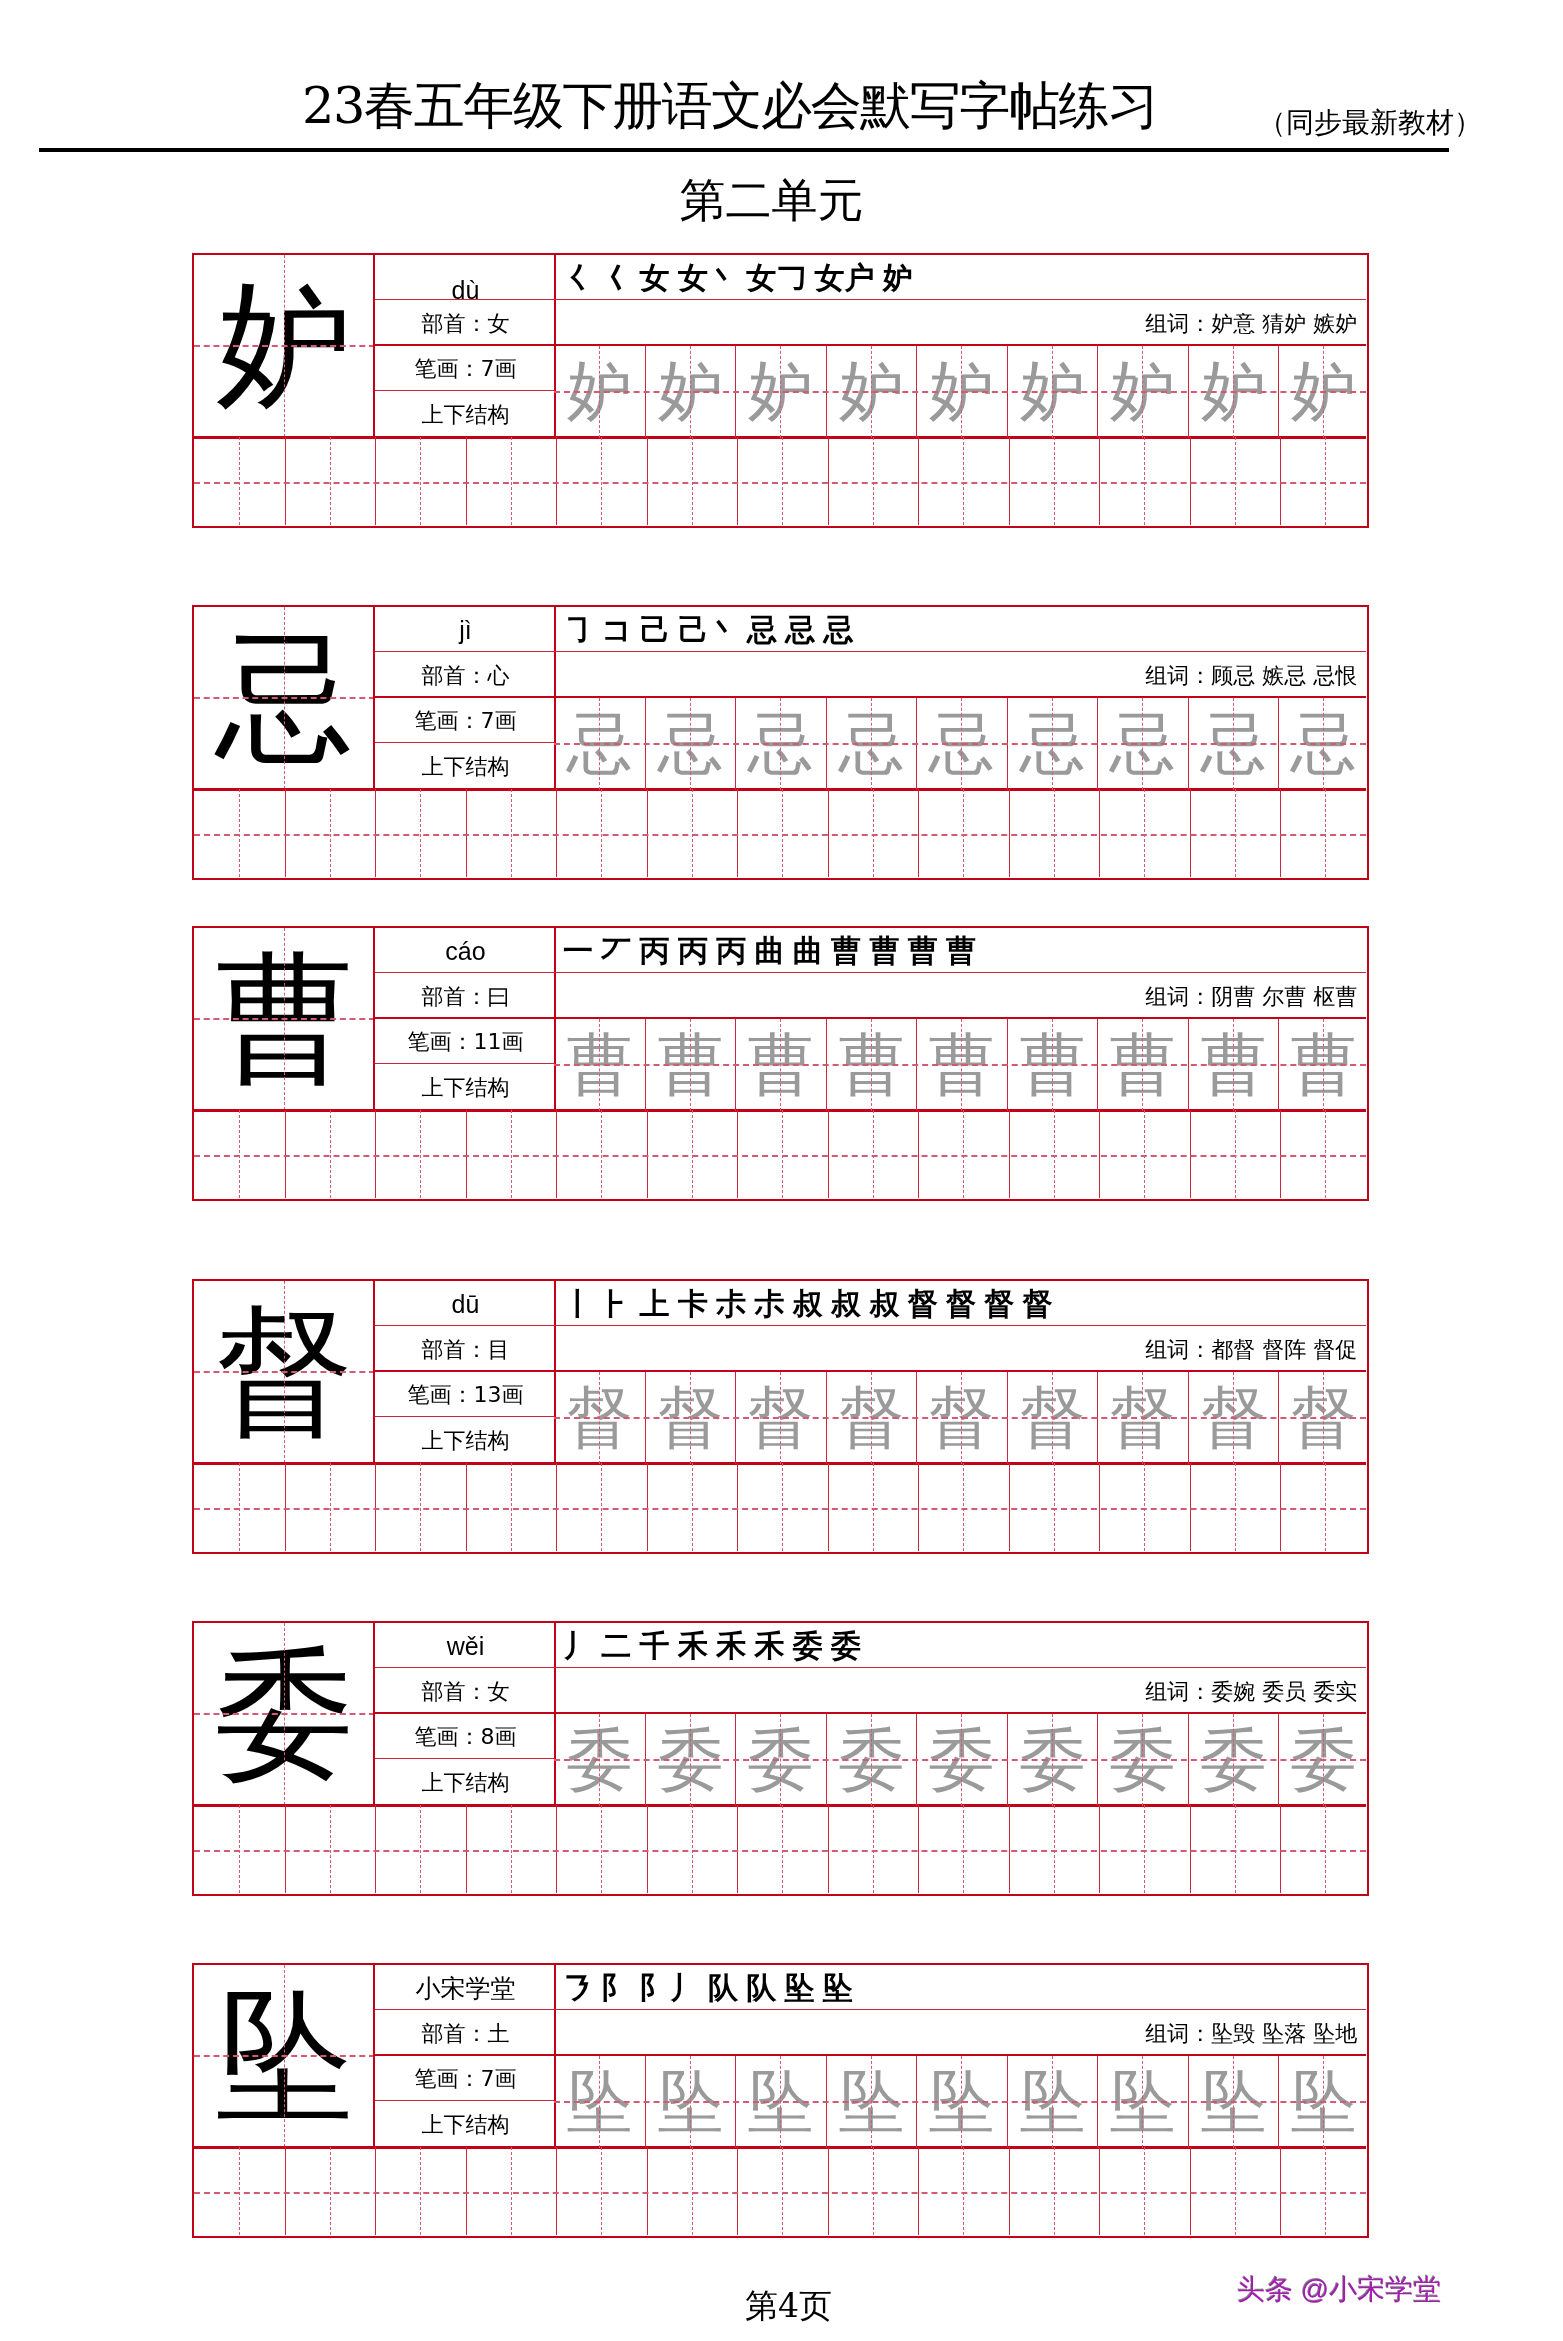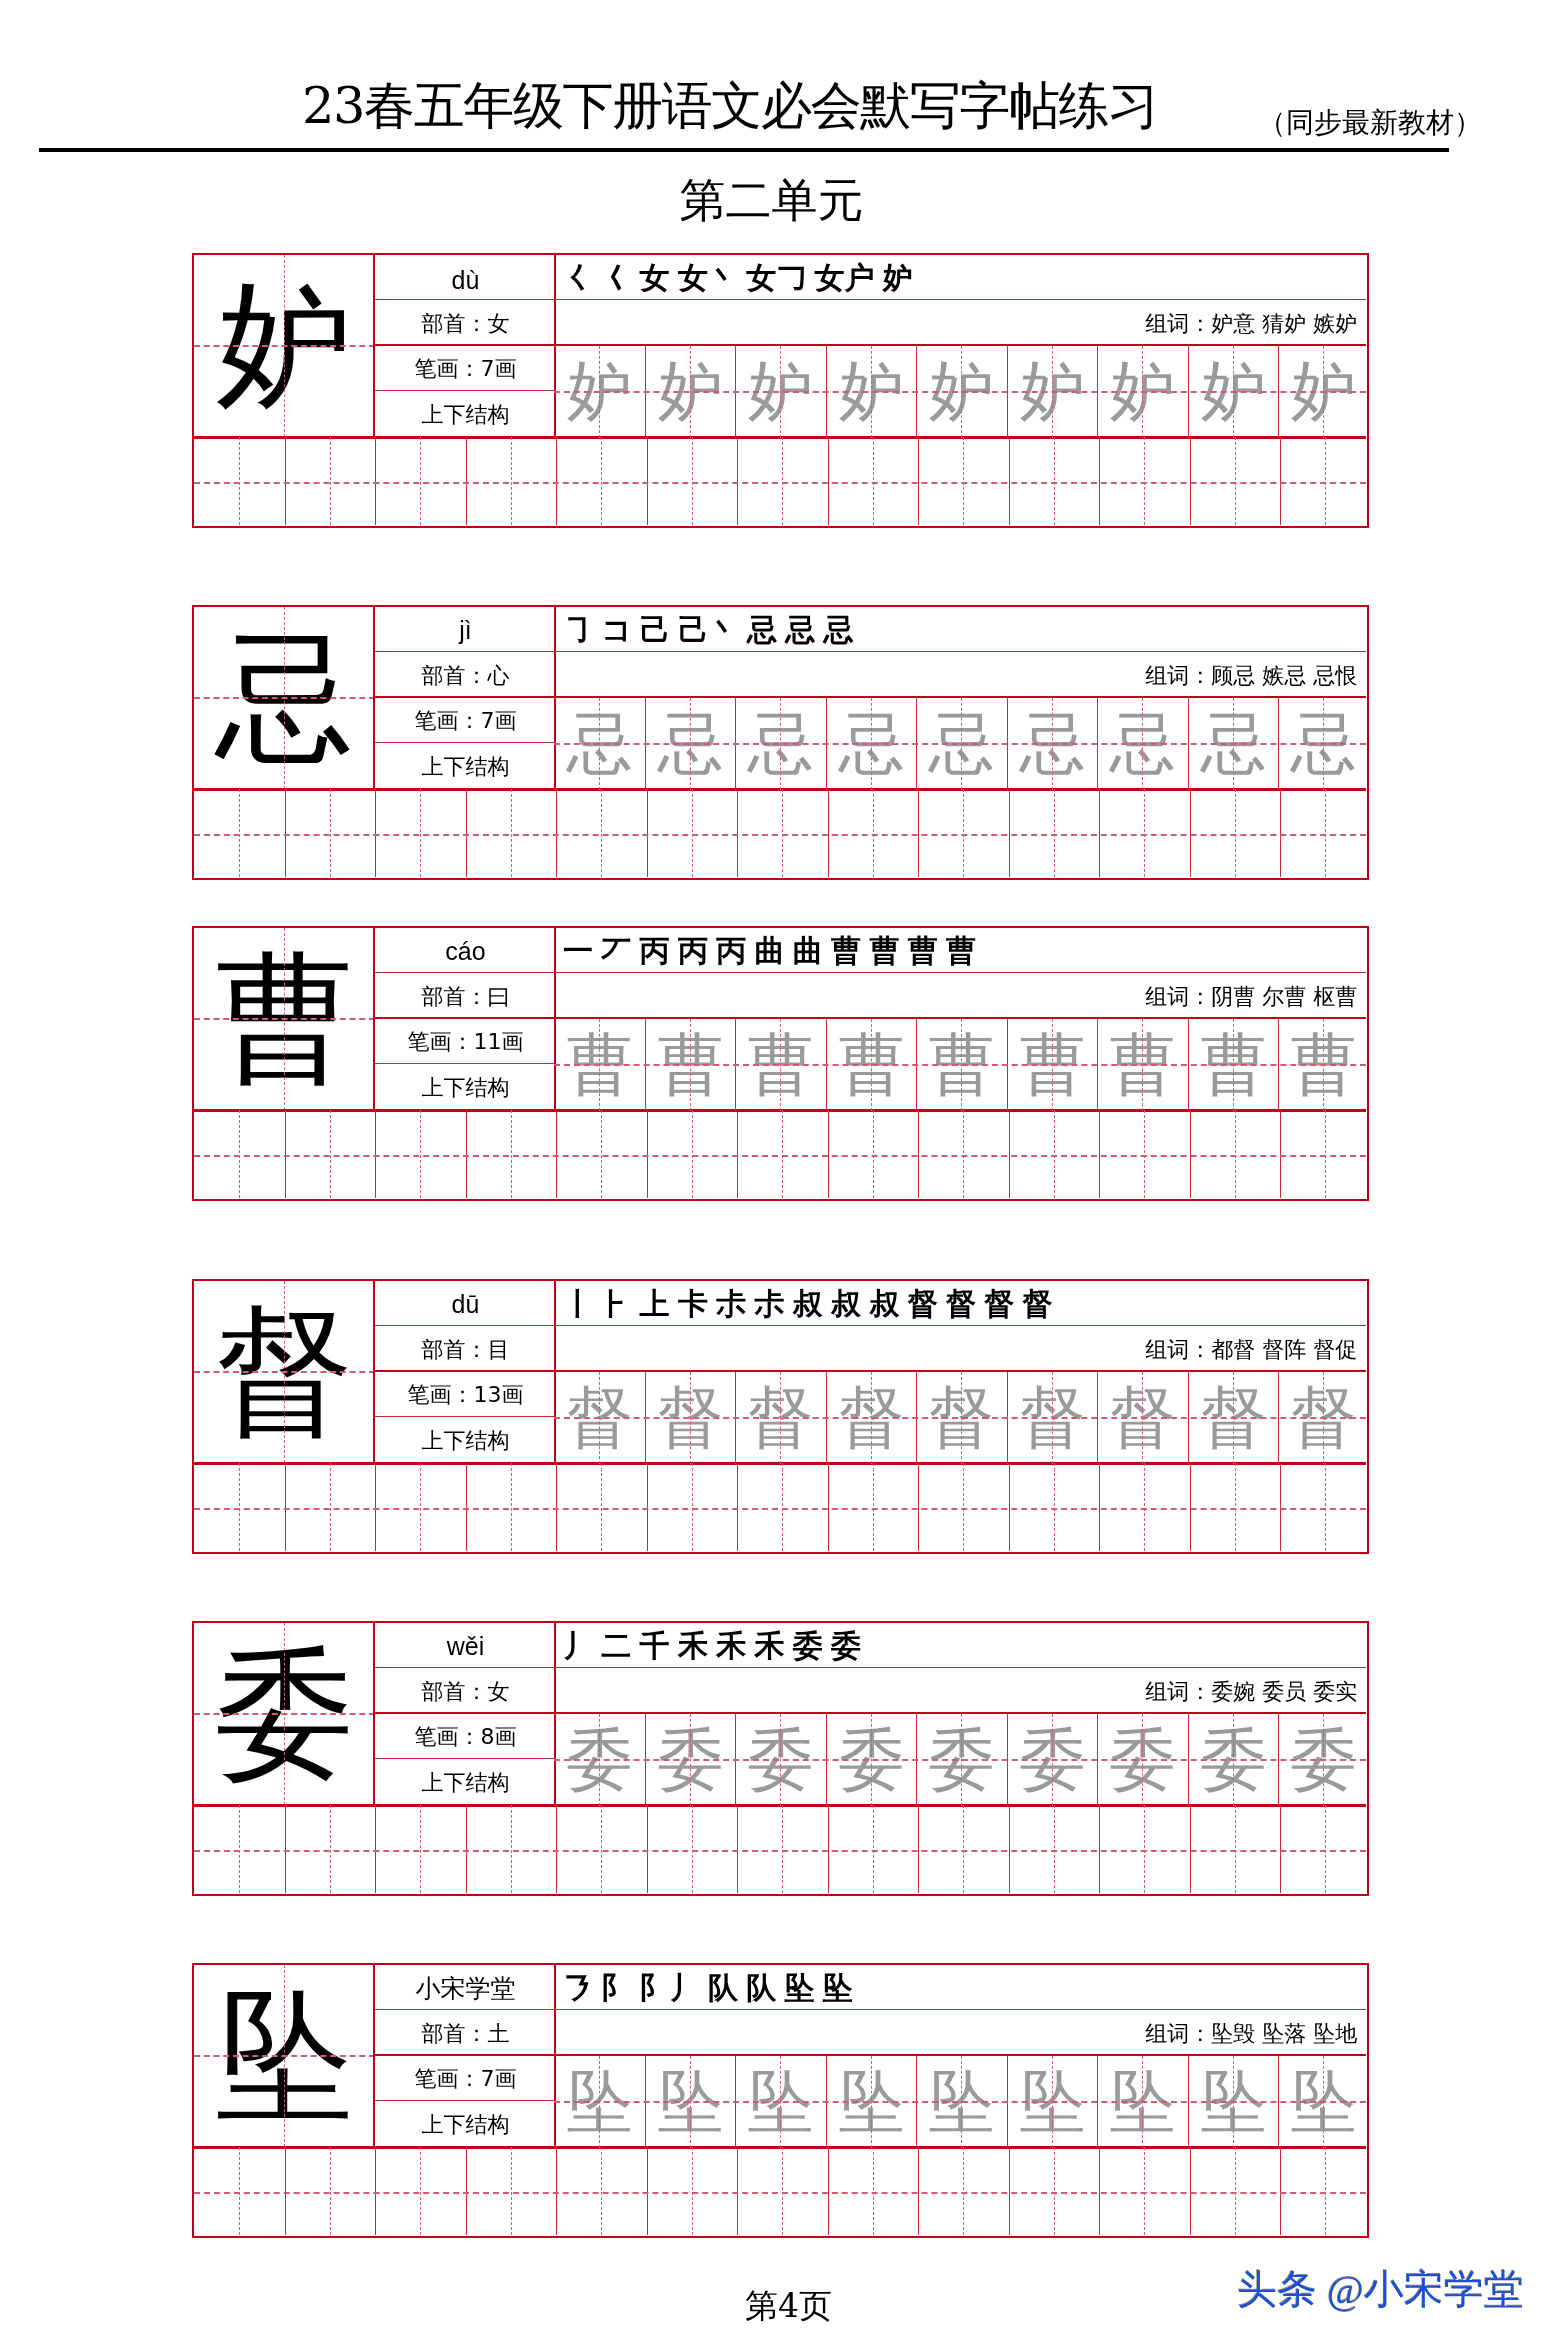--- a/index.html
+++ b/index.html
@@ -33,22 +33,22 @@
   .strokes { position:absolute; left:369px; top:0; height:46px; display:flex; align-items:center;
              gap:8.3px; font-size:30px; font-family:"DejaVu Serif", serif; font-weight:bold; white-space:nowrap; }
   .words { position:absolute; right:9.7px; top:46px; height:46px; display:flex; align-items:center;
            font-size:22px; white-space:nowrap; font-family:"DejaVu Sans", sans-serif; }
   .trace { position:absolute; top:91px; width:91px; height:92px;
            display:flex; align-items:center; justify-content:center;
            font-size:66px; color:#9a9a9a; font-family:"DejaVu Serif", serif; line-height:1; }
 
   .page-num { position:absolute; left:745px; top:2285px; font-size:33px; line-height:41px;
               font-family:"DejaVu Serif", serif; }
-  .watermark { position:absolute; left:1237px; top:2269px; font-size:40px; line-height:41px;
-               color:#1d4ed8; font-family:Liberation Serif, serif;
+  .watermark { position:absolute; left:1237px; top:2269px; font-size:28px; line-height:41px;
+               color:#a21caf; font-family:Liberation Sans, sans-serif;
                text-shadow: 1.4px 1.4px 0 #fff, -0.7px -0.7px 0 #888; }
 </style>
 </head>
 <body>
 
 <div class="title">23春五年级下册语文必会默写字帖练习</div>
 <div class="subtitle">（同步最新教材）</div>
 <div class="rule"></div>
 <div class="unit"><span>第二单元</span></div>
 
@@ -56,21 +56,21 @@
     <div class="block" style="top: 253px;">
       <div class="bigchar">妒</div>
       <div class="dash-v" style="left:90px;top:0;height:182px"></div>
       <div class="dash-h" style="left:0;top:90px;width:181px"></div>
       <div class="line-v" style="left:179px;top:0;height:182px"></div>
       <div class="line-v" style="left:360px;top:0;height:182px"></div>
       <div class="line-h thin" style="left:181px;top:44px;width:991px"></div>
       <div class="line-h" style="left:181px;top:89px;width:991px"></div>
       <div class="line-h thin" style="left:181px;top:135px;width:180px"></div>
       <div class="line-h" style="left:0;top:181px;width:1172px;height:2.8px"></div>
-      <div class="info pinyin" style="top:2px">dù</div>
+      <div class="info pinyin" style="top:12px">dù</div>
       <div class="info" style="top:46px">部首：女</div>
       <div class="info" style="top:91px">笔画：7画</div>
       <div class="info" style="top:137px">上下结构</div>
       <div class="strokes">
         <span>㇛</span>
         <span>𡿨</span>
         <span>女</span>
         <span>女丶</span>
         <span>女𠃌</span>
         <span>女户</span>

